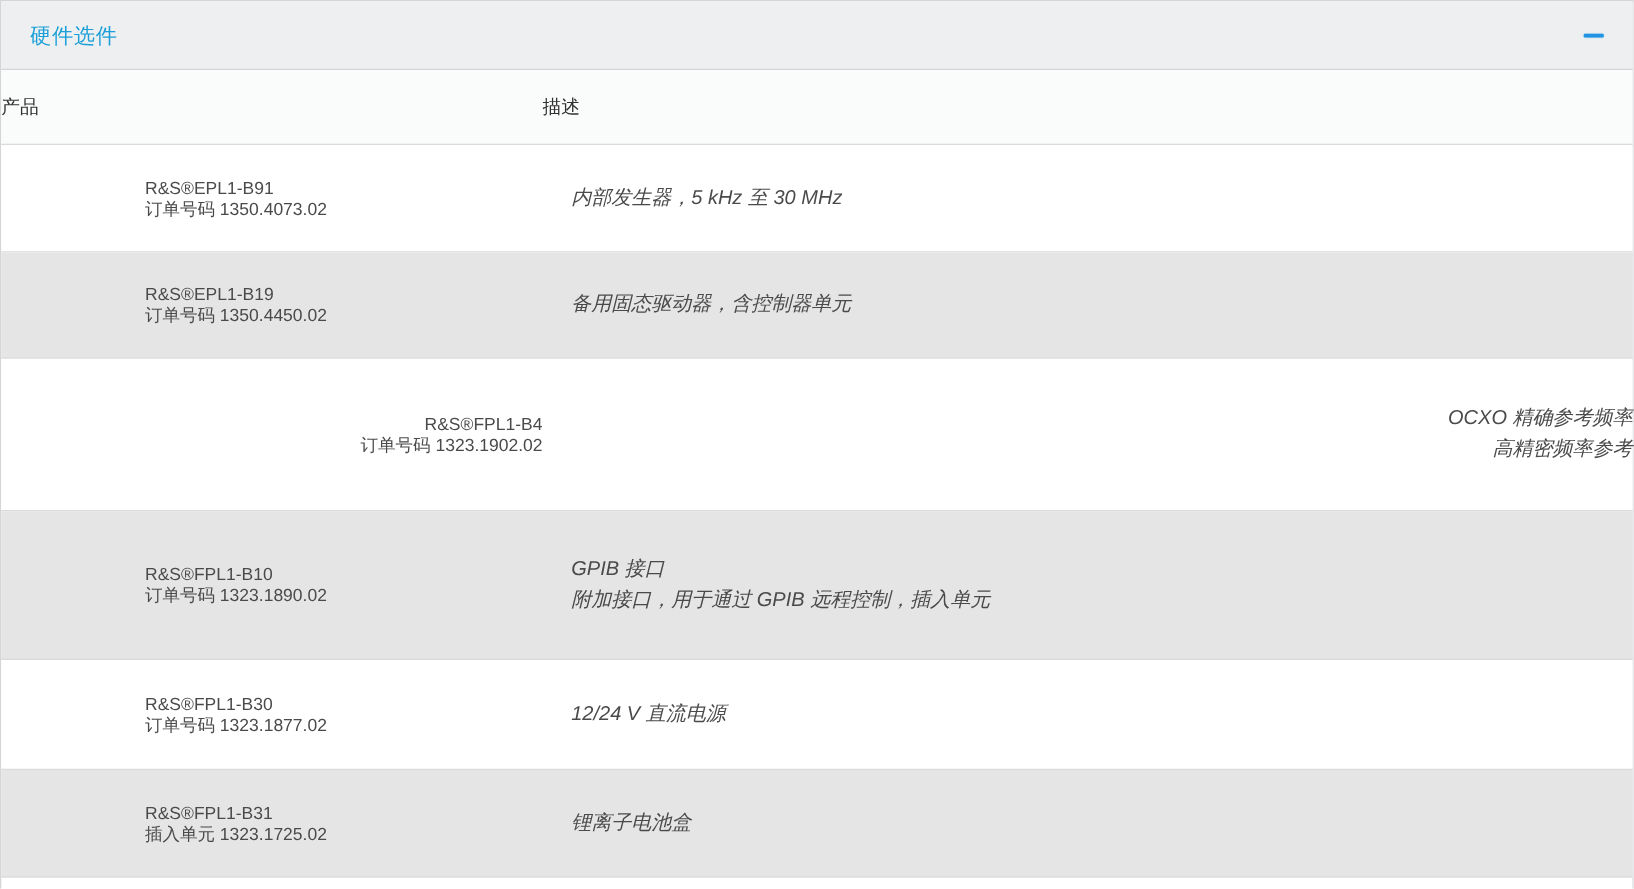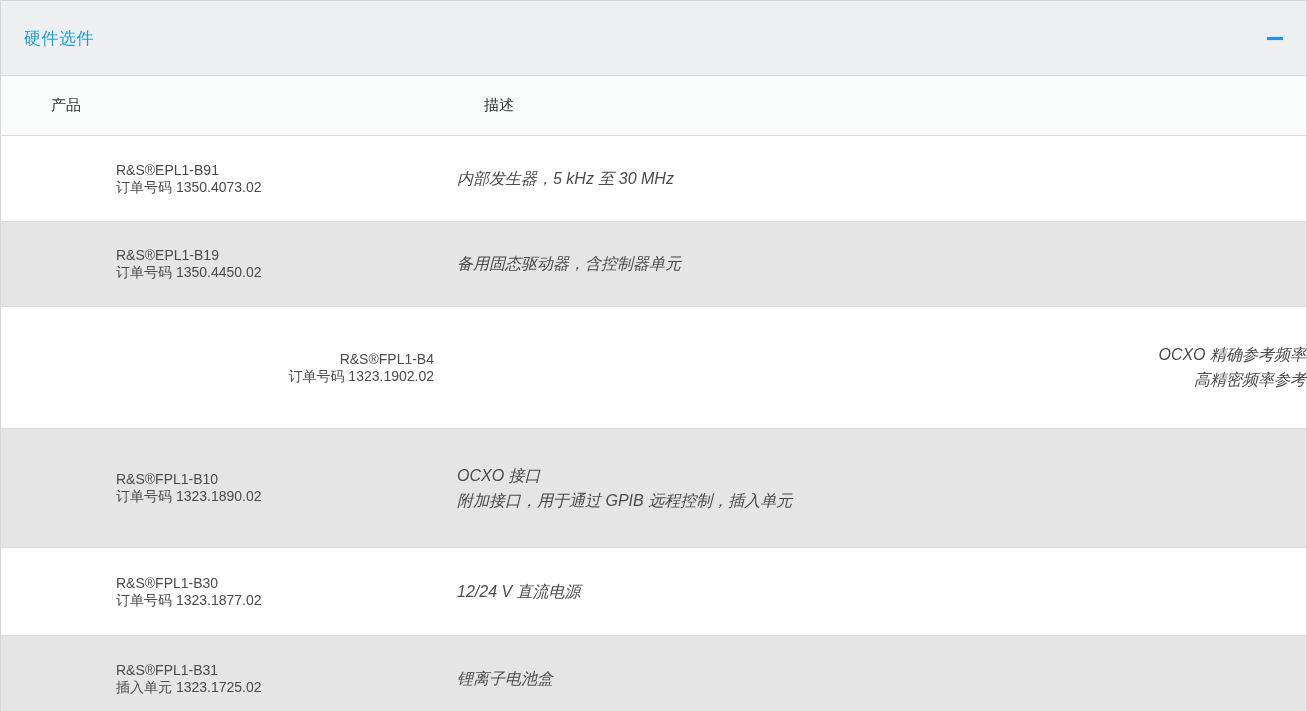--- a/index.html
+++ b/index.html
@@ -10,21 +10,21 @@
     background: #ffffff;
     font-family: "Liberation Sans", "DejaVu Sans", sans-serif;
   }
   .panel {
     width: 1307px; height: 711px;
     border: 1px solid #d3d5d6;
     border-bottom: none;
   }
   
   .accordion-header {
-    height: 75px;
+    height: 55px;
     background: #edeff0;
     border-bottom: 1px solid #d3d5d6;
     display: flex;
     align-items: center;
     justify-content: space-between;
     padding: 0 21px 0 23px;
     cursor: pointer;
   }
   .section-title {
     color: #1a9fd9;
@@ -53,22 +53,20 @@
     align-items: center;
     border-bottom: 1px solid #d8dadb;
   }
   .thead {
     height: 60px;
     background: #fafbfb;
   }
   .th {
     font-size: 15px;
     color: #303030;
-    padding-left: 23px;
-    margin-left: 27px;
   }
   .tr { background: #ffffff; }
   .tr.striped { background: #e5e5e5; }
   .r1 { min-height: 86px; }
   .r2 { min-height: 85px; }
   .r3 { min-height: 122px; text-align: right; }
   .r4 { min-height: 119px; }
   .r5 { min-height: 88px; }
   .r6 { min-height: 86px; }
   .td-product {
@@ -138,21 +136,21 @@
         <p>高精密频率参考</p>
       </div>
     </div>
 
     <div class="tr striped r4">
       <div class="td-product">
         <div>R&amp;S®FPL1-B10</div>
         <div>订单号码 1323.1890.02</div>
       </div>
       <div class="td-desc">
-        <p>OCXO 接口</p>
+        <p>GPIB 接口</p>
         <p>附加接口，用于通过 GPIB 远程控制，插入单元</p>
       </div>
     </div>
 
     <div class="tr r5">
       <div class="td-product">
         <div>R&amp;S®FPL1-B30</div>
         <div>订单号码 1323.1877.02</div>
       </div>
       <div class="td-desc">

